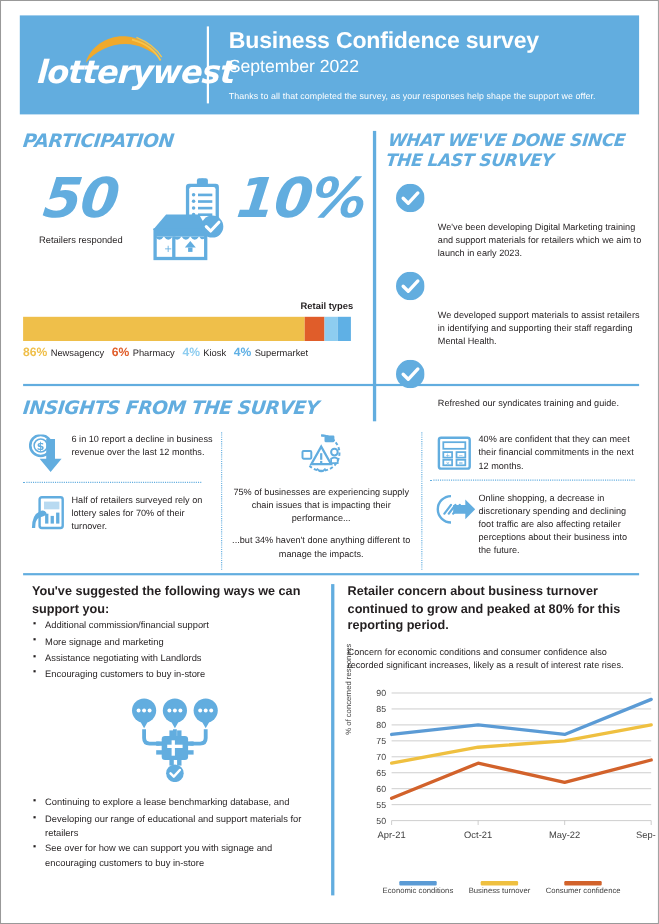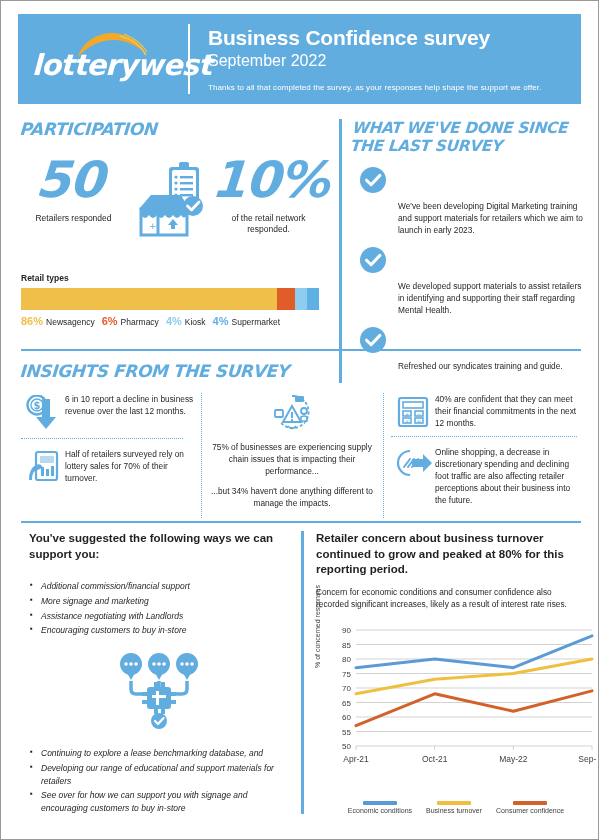--- a/index.html
+++ b/index.html
@@ -51,21 +51,21 @@
   .big-num {
     color:#62addf; font-weight:700; font-style:italic;
     font-family:"DejaVu Sans", sans-serif;
     font-size:50px; line-height:1;
     transform: skewX(-7deg); display:inline-block;
     letter-spacing:-1px;
   }
   .stat-label { font-size:8.5px; color:#231f20; margin-top:8px; line-height:1.35; }
   .icon-col { width:90px; display:flex; align-items:center; justify-content:center; padding-top:6px; }
 
-  .retail-title { text-align:left; font-size:8.5px; font-weight:700; color:#231f20; margin-top:8px; }
+  .retail-title { text-align:right; font-size:8.5px; font-weight:700; color:#231f20; margin-top:8px; }
   .retail-bar { display:flex; height:22px; width:298px; margin-top:5px; }
   .retail-legend { display:flex; margin-top:5px; font-size:8px; align-items:flex-end; }
   .rl-item { display:flex; align-items:baseline; margin-right:7px; }
   .rl-pct { font-weight:700; font-size:11px; margin-right:3px; }
   .rl-name { color:#231f20; font-size:8.5px; }
 
   
   .done { position:absolute; left:338px; top:118px; width:245px; padding-left:10px; border-left:3px solid #62addf; }
   .done .sec-title { font-size:15.5px; line-height:1.18; }
   .done-list { margin-top:11px; }
@@ -89,21 +89,21 @@
   .ins-row { display:flex; align-items:flex-start; }
   .ins-icon { flex:0 0 44px; width:44px; display:flex; justify-content:center; padding-top:2px; }
   .ins-txt { font-size:8.3px; line-height:1.45; color:#231f20; }
   .ins-center { text-align:center; font-size:8.3px; line-height:1.45; color:#231f20; }
   .ins-center-icon { display:flex; justify-content:center; margin-bottom:6px; }
 
   
   .bot-left { position:absolute; left:28px; top:530px; width:260px; }
   .bot-right { position:absolute; left:300px; top:530px; width:285px; padding-left:12px; border-left:3px solid #62addf; }
   .bl-head { font-size:11.5px; font-weight:700; color:#231f20; line-height:1.35; }
-  .bl-list { margin-top:18px;font-style:italic; }
+  .bl-list { margin-top:0; }
   .bl-li { font-size:8.5px; color:#231f20; line-height:1.5; position:relative; padding-left:12px; margin-bottom:2px; }
   .bl-li:before { content:"\25AA"; position:absolute; left:1px; top:-1px; font-size:8px; color:#231f20; }
   .gear-graphic { display:flex; justify-content:center; margin:14px 0 12px 0; }
   .bl-head2 { font-size:11.5px; font-weight:700; color:#231f20; margin-top:4px; }
 
   .br-head { font-size:11.5px; font-weight:700; color:#231f20; line-height:1.35; }
   .br-sub { font-size:8.3px; color:#231f20; line-height:1.45; margin-top:8px; }
 
   
   .chart-wrap { position:relative; width:283px; height:175px; margin-top:12px; }
@@ -179,21 +179,20 @@
           <path d="M31 64 l5 -6 l5 6 z" fill="#62addf"></path>
           <rect x="34" y="64" width="4" height="4" fill="#62addf"></rect>
 
           <circle cx="56" cy="45" r="10" fill="#62addf"></circle>
           <path d="M50.5 45 l4 4 l7.5 -8" stroke="#fff" stroke-width="2.8" fill="none" stroke-linecap="round" stroke-linejoin="round"></path>
         </svg>
       </div>
 
       <div class="stat-col">
         <div class="big-num">10%</div>
-        <div class="stat-label">of the retail network responded.</div>
       </div>
     </div>
 
     <div class="retail-title">Retail types</div>
     <div class="retail-bar" id="retail-bar">
         <div style="flex: 86 0 0px; background: rgb(239, 191, 74);"></div>
         <div style="flex: 6 0 0px; background: rgb(224, 93, 42);"></div>
         <div style="flex: 4 0 0px; background: rgb(142, 205, 240);"></div>
         <div style="flex: 4 0 0px; background: rgb(95, 176, 229);"></div>
       </div>

